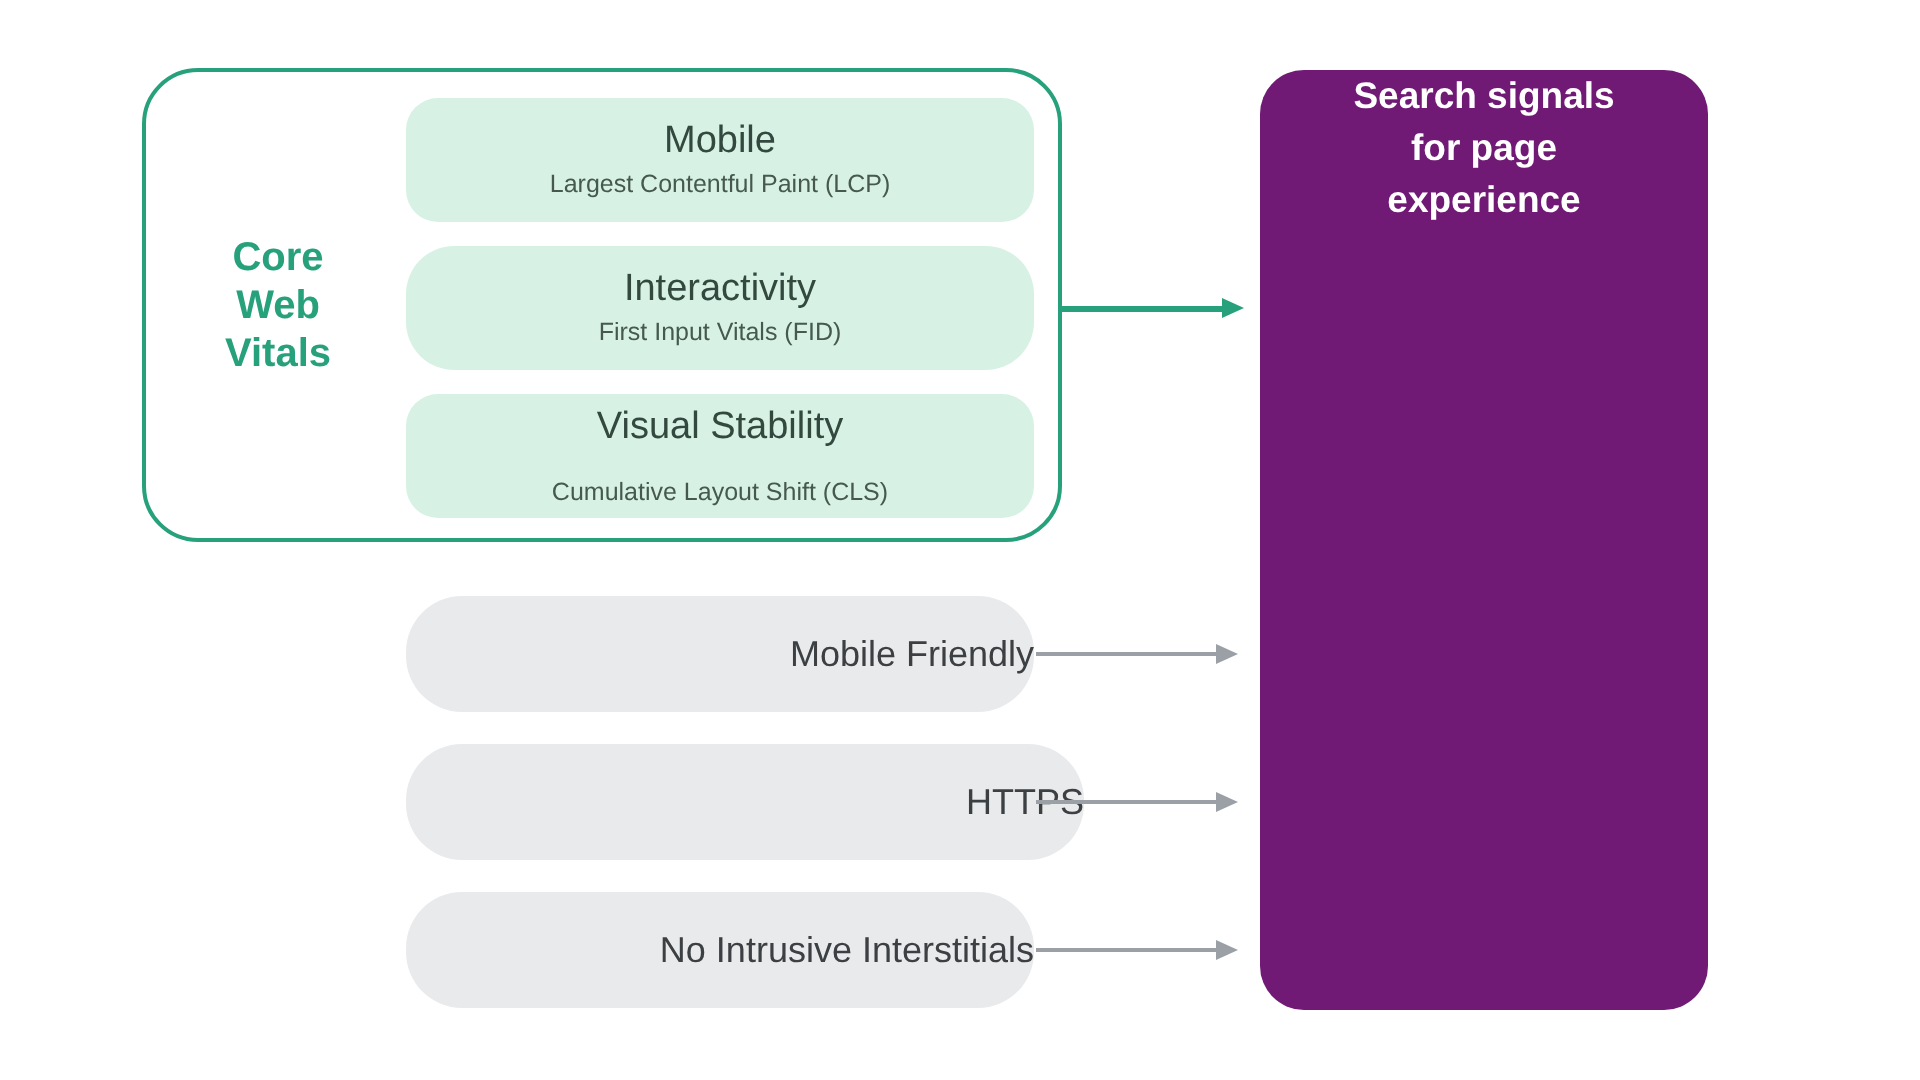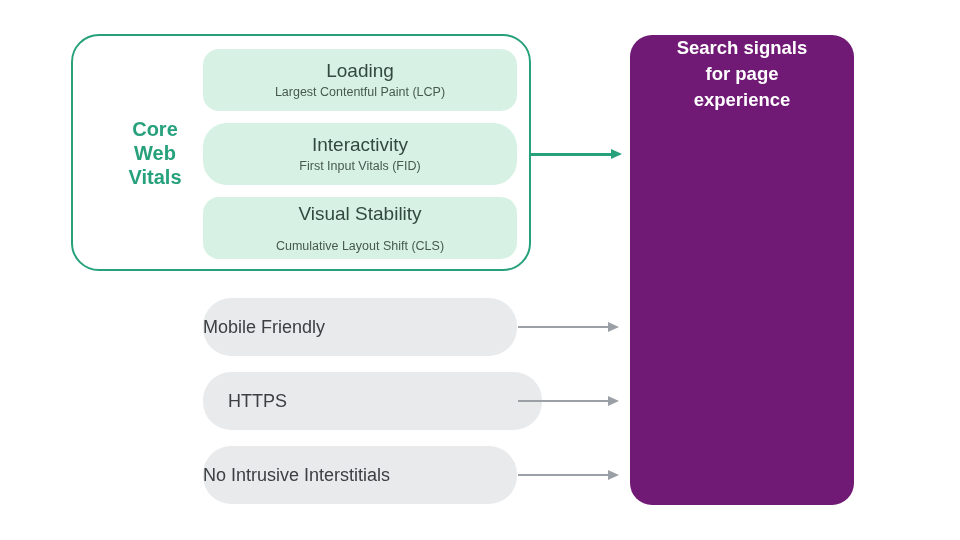--- a/index.html
+++ b/index.html
@@ -16,21 +16,21 @@
   .cwv-group {
     position: absolute;
     left: 71px; top: 34px;
     width: 460px; height: 237px;
     border: 2px solid #27a17b;
     border-radius: 28px;
     box-sizing: border-box;
   }
   .cwv-label {
     position: absolute;
-    left: 98px; top: 117px;
+    left: 82px; top: 117px;
     width: 114px;
     text-align: center;
     font-size: 20px;
     font-weight: bold;
     line-height: 24px;
     color: #27a17b;
   }
   .cwv-label span { display: block; }
 
   .metric-card {
@@ -62,21 +62,21 @@
 
   
   .signal-card {
     position: absolute;
     left: 203px;
     width: 314px; height: 58px;
     background: #e9eaec;
     border-radius: 28px;
     display: flex;
     align-items: center;
-    justify-content: flex-start;
+    justify-content: flex-end;
     font-size: 18px;
     color: #3c4043;
     text-align: center;
   }
   .signal-card.s0 { top: 298px; }
   .signal-card.s1 { top: 372px; padding-left: 25px; }
   .signal-card.s2 { top: 446px; }
 
   
   .arrow {
@@ -135,21 +135,21 @@
 
   <div class="cwv-group"></div>
 
   <div class="cwv-label">
     <span>Core</span>
     <span>Web</span>
     <span>Vitals</span>
   </div>
 
   <div class="metric-card m0">
-    <div class="metric-title">Loading</div>
+    <div class="metric-title">Mobile</div>
     <div class="metric-subtitle">Largest Contentful Paint (LCP)</div>
   </div>
 
   <div class="metric-card m1">
     <div class="metric-title">Interactivity</div>
     <div class="metric-subtitle">First Input Vitals (FID)</div>
   </div>
 
   <div class="metric-card m2">
     <div class="metric-title">Visual Stability</div>

